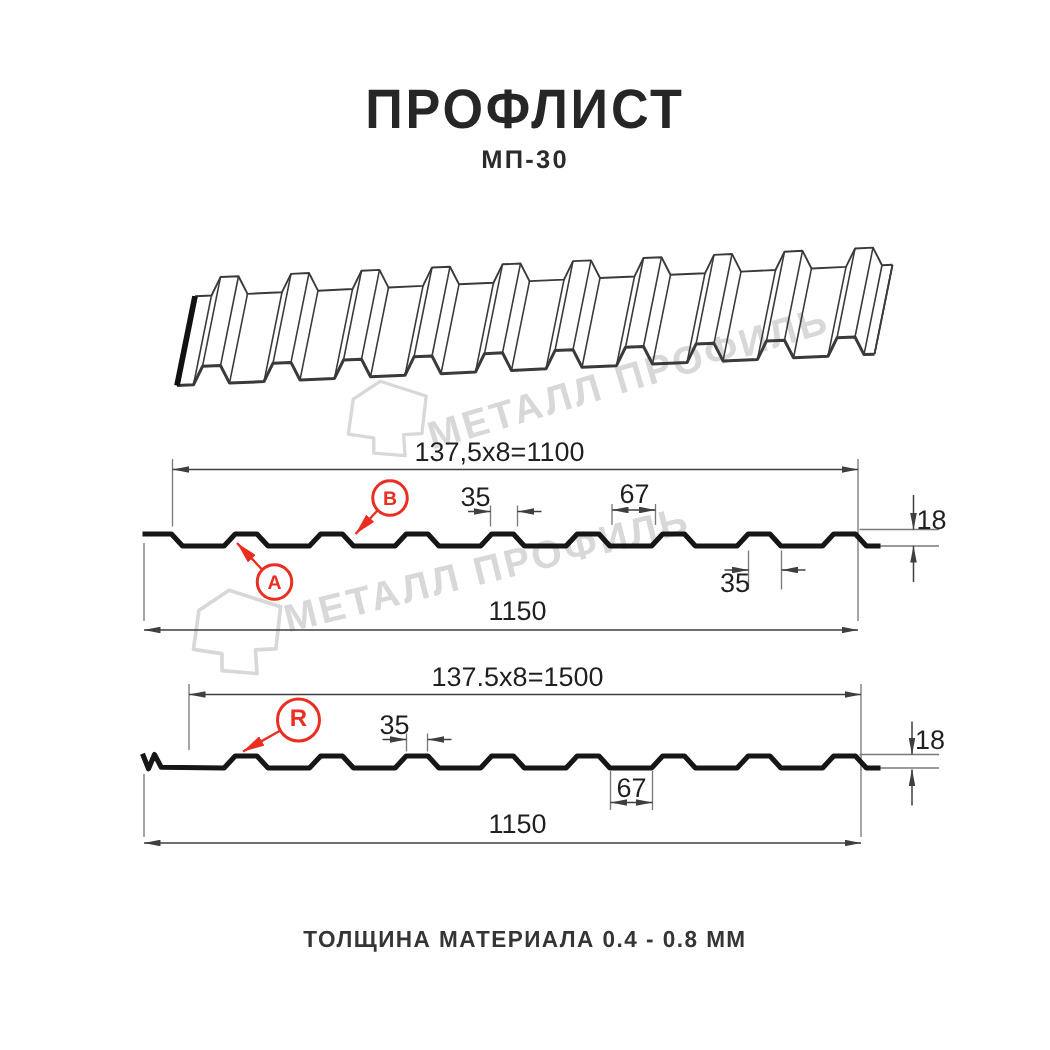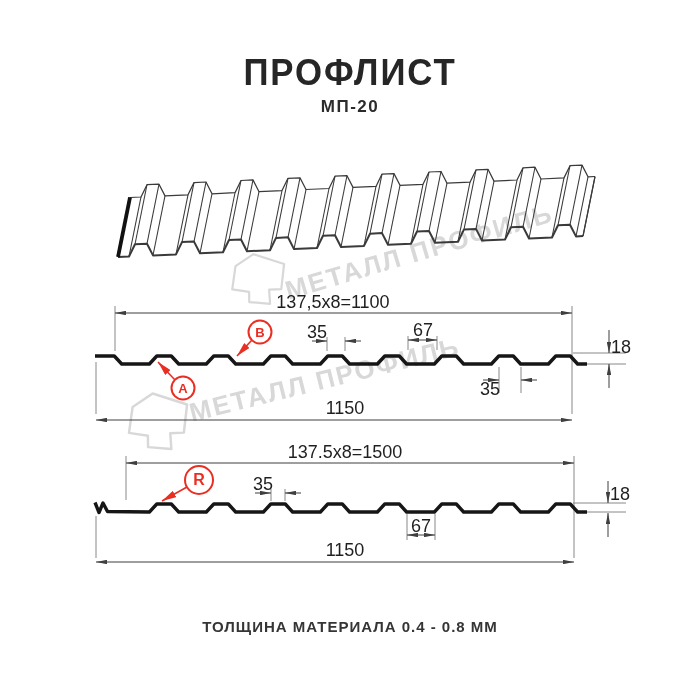--- a/index.html
+++ b/index.html
@@ -137,21 +137,21 @@
         <path d="M95 502.5 L99 512.5 L103 503 L107.5 511.5 L149.4 512 L156.8 504 L171.3 504 L178.7 512 L206.3 512 L213.8 504 L228.3 504 L235.7 512 L263.4 512 L270.8 504 L285.3 504 L292.6 512 L320.4 512 L327.8 504 L342.3 504 L349.6 512 L377.4 512 L384.8 504 L399.3 504 L406.6 512 L434.4 512 L441.8 504 L456.3 504 L463.6 512 L491.4 512 L498.8 504 L513.3 504 L520.6 512 L548.4 512 L555.8 504 L570.3 504 L577.6 512 L587.0 512" fill="none" stroke="#161616" stroke-width="3.4" stroke-linejoin="round"></path>
       </g>
       <g stroke="#ea2e22" stroke-width="1.6">
         <line x1="175" y1="380" x2="158" y2="362" marker-end="url(#mr)"></line>
         <line x1="252" y1="340" x2="237" y2="356" marker-end="url(#mr)"></line>
         <line x1="187" y1="487" x2="162" y2="501" marker-end="url(#mr)"></line>
       </g>
     </svg>
 
   <h1 class="title">ПРОФЛИСТ</h1>
-  <div class="subtitle">МП-20</div>
+  <div class="subtitle">МП-30</div>
 
   <span class="dt" style="left:333px;top:302px">137,5x8=1100</span>
   <span class="dt" style="left:317px;top:332px">35</span>
   <span class="dt" style="left:423px;top:330px">67</span>
   <span class="dt" style="left:621px;top:347px">18</span>
   <span class="dt" style="left:490px;top:389px">35</span>
   <span class="dt" style="left:345px;top:408px">1150</span>
 
   <span class="dt" style="left:345px;top:452px">137.5x8=1500</span>
   <span class="dt" style="left:263px;top:484px">35</span>

